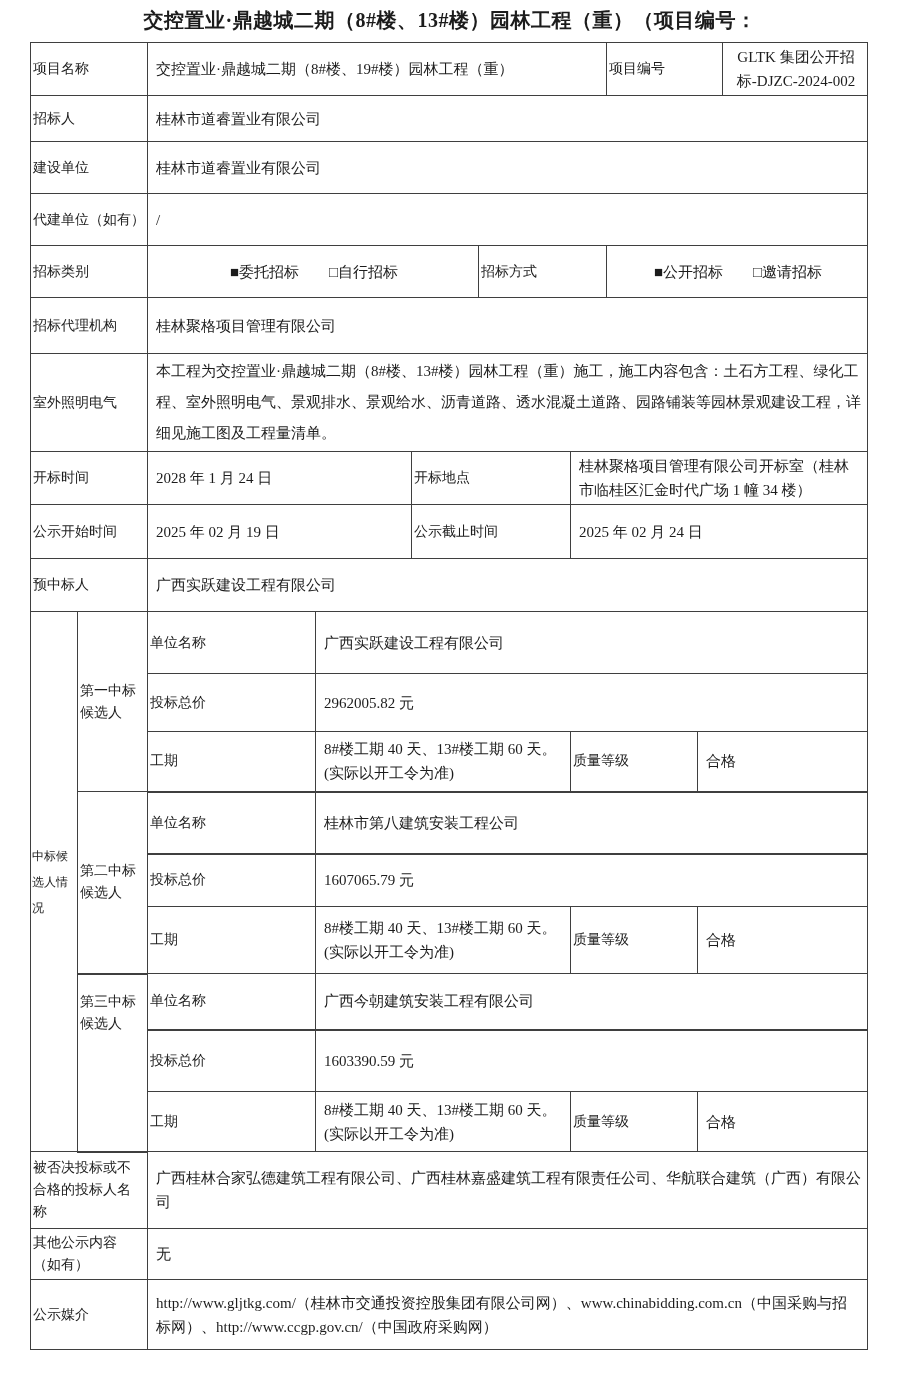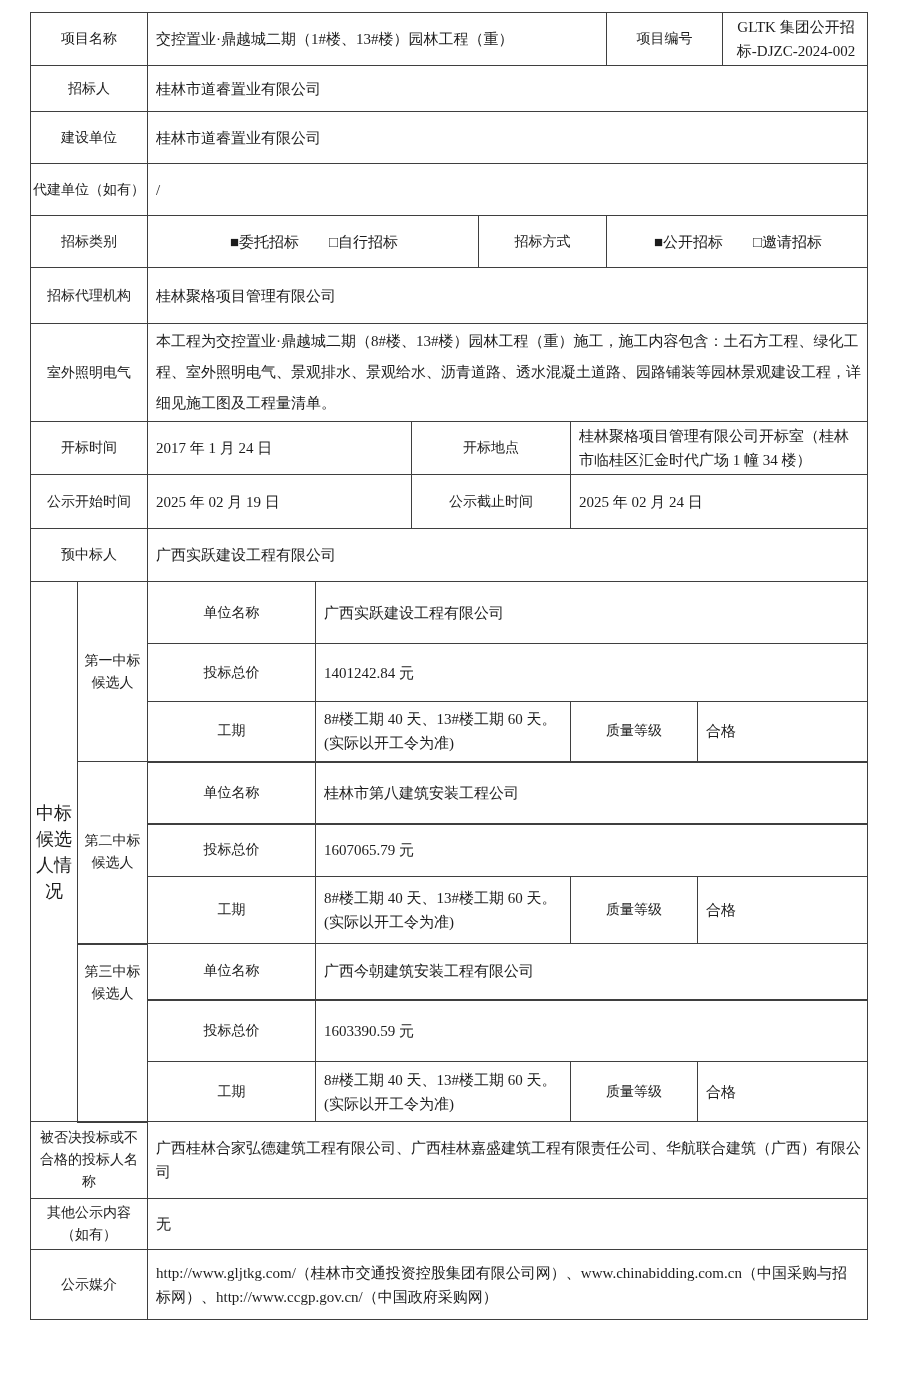--- a/index.html
+++ b/index.html
@@ -16,54 +16,55 @@
     border-collapse:collapse;table-layout:fixed;
     width:837px;margin:7px 0 0 30px;
   }
   td{
     border:1px solid #3f3f3f;
     font-size:15px;line-height:24px;
     padding:2px 4px;vertical-align:middle;
     word-break:break-all;overflow:hidden;
   }
   td.lbl{
-    text-align:center;font-size:14px;line-height:22px;
+    font-size:14px;line-height:22px;
     padding:2px 2px;white-space:pre-line;border-radius:13px;
   }
   td.val{text-align:left;padding:2px 6px 2px 8px;}
   td.center{text-align:center;}
-  td.vert{font-size:18px;line-height:26px;padding:2px 1px;}
+  td.vert{font-size:12px;line-height:26px;padding:2px 1px;}
   td.top{vertical-align:top;padding-top:16px;}
   td.lh2{line-height:31px;}
   tr.thick td{border-bottom-width:2px;}
 </style>
 </head>
 <body>
 
 <div class="title">
+  <div>交控置业·鼎越城二期（8#楼、13#楼）园林工程（重）（项目编号：</div>
 </div>
 
 <table class="doc">
   <colgroup>
     <col style="width:47px">
       <col style="width:70px">
       <col style="width:168px">
     <col style="width:96px">
       <col style="width:67px">
       <col style="width:92px">
     <col style="width:36px">
       <col style="width:91px">
       <col style="width:25px">
     <col style="width:145px">
   </colgroup>
 
   <tbody>
       <tr style="height:52px">
     <td class="lbl" colspan="2">项目名称</td>
-    <td class="val" colspan="5">交控置业·鼎越城二期（1#楼、13#楼）园林工程（重）</td>
+    <td class="val" colspan="5">交控置业·鼎越城二期（8#楼、19#楼）园林工程（重）</td>
     <td class="lbl" colspan="2">项目编号</td>
     <td class="val center">GLTK 集团公开招标-DJZC-2024-002</td>
   </tr>
 
   <tr style="height:46px">
     <td class="lbl" colspan="2">招标人</td>
     <td class="val" colspan="8">桂林市道睿置业有限公司</td>
   </tr>
 
   <tr style="height:52px">
@@ -88,21 +89,21 @@
     <td class="val" colspan="8">桂林聚格项目管理有限公司</td>
   </tr>
 
   <tr style="height:97px">
     <td class="lbl" colspan="2">室外照明电气</td>
     <td class="val lh2" colspan="8">本工程为交控置业·鼎越城二期（8#楼、13#楼）园林工程（重）施工，施工内容包含：土石方工程、绿化工程、室外照明电气、景观排水、景观给水、沥青道路、透水混凝土道路、园路铺装等园林景观建设工程，详细见施工图及工程量清单。</td>
   </tr>
 
   <tr style="height:53px">
     <td class="lbl" colspan="2">开标时间</td>
-    <td class="val" colspan="2">2017 年 1 月 24 日</td>
+    <td class="val" colspan="2">2028 年 1 月 24 日</td>
     <td class="lbl" colspan="2">开标地点</td>
     <td class="val" colspan="4">桂林聚格项目管理有限公司开标室（桂林市临桂区汇金时代广场 1 幢 34 楼）</td>
   </tr>
 
   <tr style="height:54px">
     <td class="lbl" colspan="2">公示开始时间</td>
     <td class="val" colspan="2">2025 年 02 月 19 日</td>
     <td class="lbl" colspan="2">公示截止时间</td>
     <td class="val" colspan="4">2025 年 02 月 24 日</td>
   </tr>
@@ -113,21 +114,21 @@
   </tr>
 
   <tr style="height:62px">
     <td class="lbl vert" rowspan="9">中标候选人情况</td>
     <td class="lbl" rowspan="3">第一中标候选人</td>
     <td class="lbl">单位名称</td>
     <td class="val" colspan="7">广西实跃建设工程有限公司</td>
   </tr>
   <tr style="height:58px">
     <td class="lbl">投标总价</td>
-    <td class="val" colspan="7">1401242.84 元</td>
+    <td class="val" colspan="7">2962005.82 元</td>
   </tr>
   <tr style="height:60px" class="thick">
     <td class="lbl">工期</td>
     <td class="val" colspan="3">8#楼工期 40 天、13#楼工期 60 天。(实际以开工令为准)</td>
     <td class="lbl" colspan="2">质量等级</td>
     <td class="val" colspan="2">合格</td>
   </tr>
 
   <tr style="height:62px" class="thick">
     <td class="lbl" rowspan="3">第二中标候选人</td>

